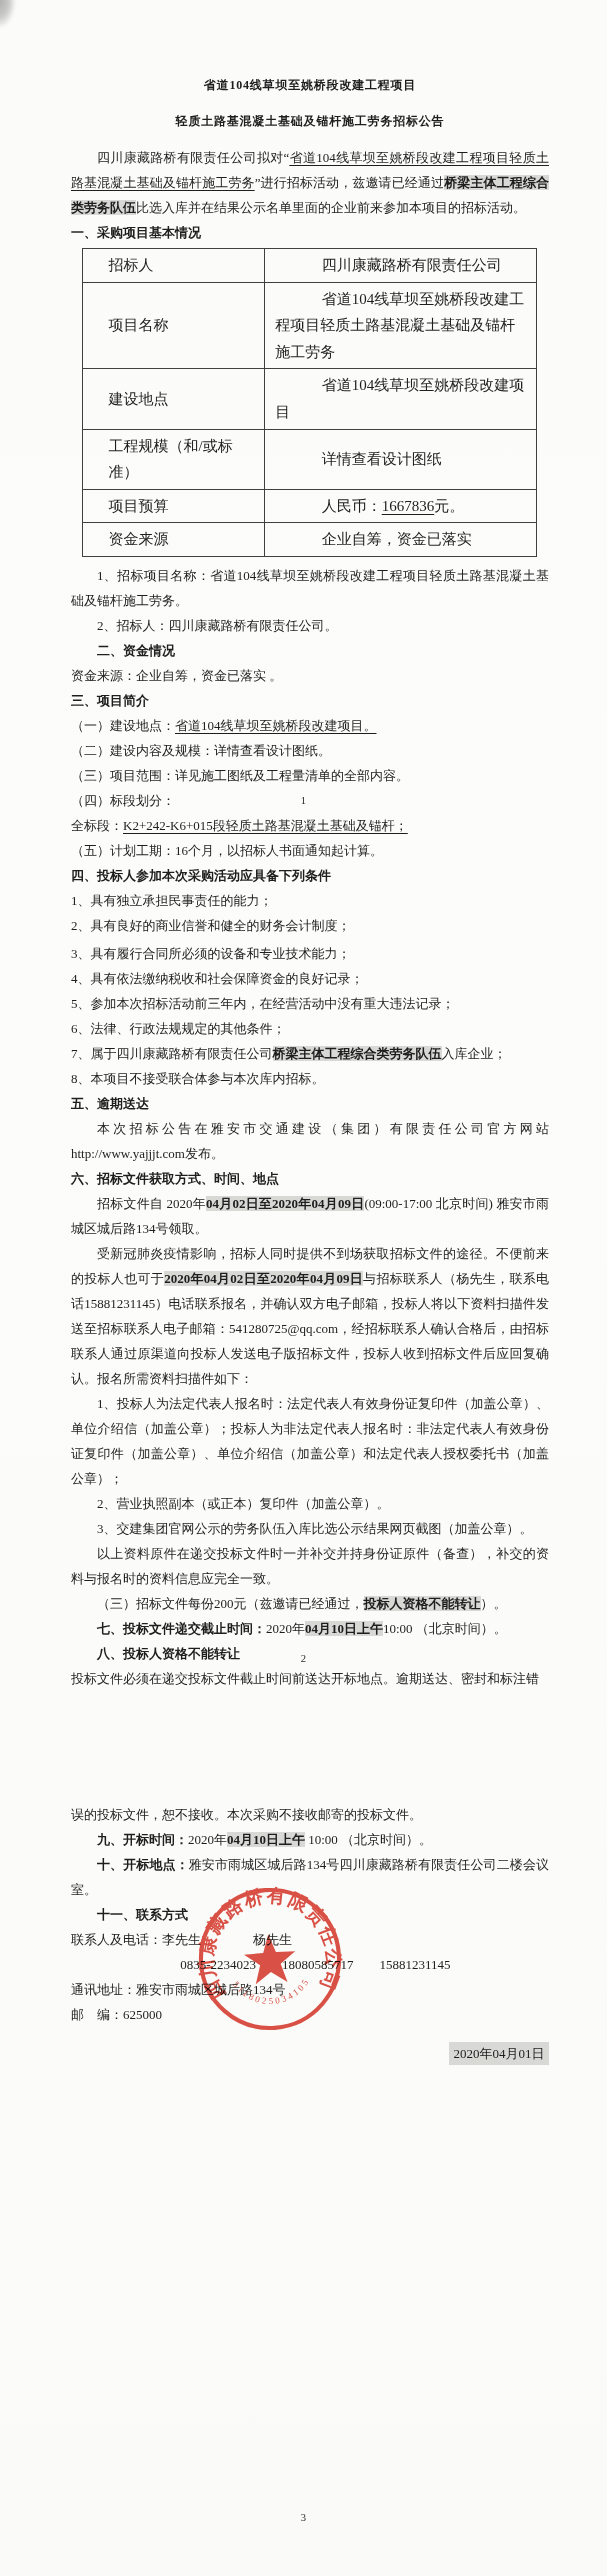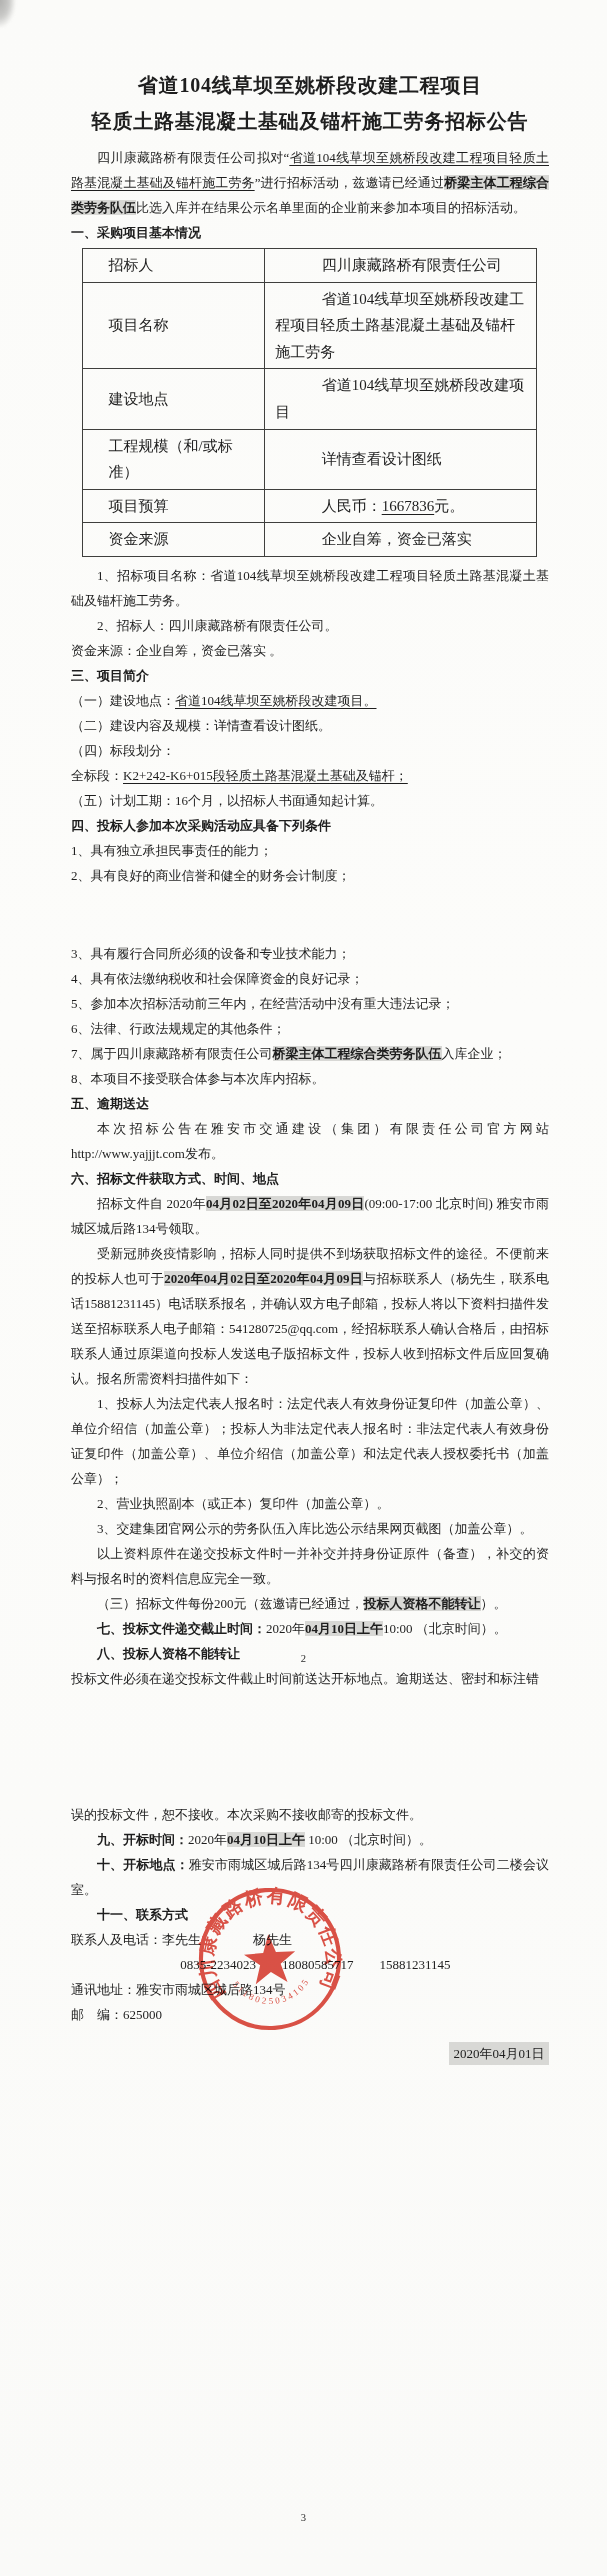--- a/index.html
+++ b/index.html
@@ -10,21 +10,21 @@
     color:#1e1e1e;overflow:hidden;
   }
   .corner-smudge{position:absolute;left:-4.6px;top:-6px;width:20px;height:33px;
     background:radial-gradient(ellipse at 20% 20%,#8f8f8d 0%,#b5b5b3 45%,transparent 75%);
     filter:blur(1.5px);opacity:.7;}
   .page{position:absolute;left:0;width:607px;}
   .page1{top:0;height:859px;}
   .page2{top:859px;height:858px;}
   .page3{top:1717px;height:859px;}
   .inner{padding:0 58px 0 71px;}
-  .title{font-size:20px;font-weight:bold;text-align:center;line-height:36px;margin:0;letter-spacing:0.8px;}
+  .title{font-size:12px;font-weight:bold;text-align:center;line-height:36px;margin:0;letter-spacing:0.8px;}
   .title-wrap{margin-top:67px;margin-bottom:6px;}
   .t{font-size:13px;line-height:25px;margin:0;text-align:justify;}
   .indent{text-indent:2em;}
   .h{font-weight:bold;}
   .u{text-decoration:underline;text-underline-offset:3px;}
   .hl{background:#d8d8d5;font-weight:bold;}
   .bhl{background:#d8d8d5;font-weight:bold;}
   .spread{text-align:justify;text-align-last:justify;}
   table.info{border-collapse:collapse;margin:3px 0 6px 10.6px;width:455px;table-layout:fixed;}
   table.info td{border:1.1px solid #3f3f3d;font-size:15px;line-height:26.6px;vertical-align:middle;}
@@ -78,24 +78,26 @@
           </tr>
           <tr>
             <td class="lbl">资金来源</td>
             <td class="val">企业自筹，资金已落实</td>
           </tr>
         </tbody>
       </table>
 
       <p class="t indent">1、招标项目名称：省道104线草坝至姚桥段改建工程项目轻质土路基混凝土基础及锚杆施工劳务。</p>
       <p class="t indent">2、招标人：四川康藏路桥有限责任公司。</p>
+      <p class="t h indent">二、资金情况</p>
       <p class="t">资金来源：企业自筹，资金已落实 。</p>
       <p class="t h">三、项目简介</p>
       <p class="t"><span>（一）建设地点：</span><span class="u">省道104线草坝至姚桥段改建项目。</span></p>
       <p class="t">（二）建设内容及规模：详情查看设计图纸。</p>
+      <p class="t">（三）项目范围：详见施工图纸及工程量清单的全部内容。</p>
       <p class="t">（四）标段划分：</p>
       <p class="t"><span>全标段：</span><span class="u">K2+242-K6+015段轻质土路基混凝土基础及锚杆；</span></p>
       <p class="t">（五）计划工期：16个月，以招标人书面通知起计算。</p>
       <p class="t h">四、投标人参加本次采购活动应具备下列条件</p>
       <p class="t">1、具有独立承担民事责任的能力；</p>
       <p class="t">2、具有良好的商业信誉和健全的财务会计制度；</p>
     </div>
     <div class="pagenum">1</div>
   </div>
 

